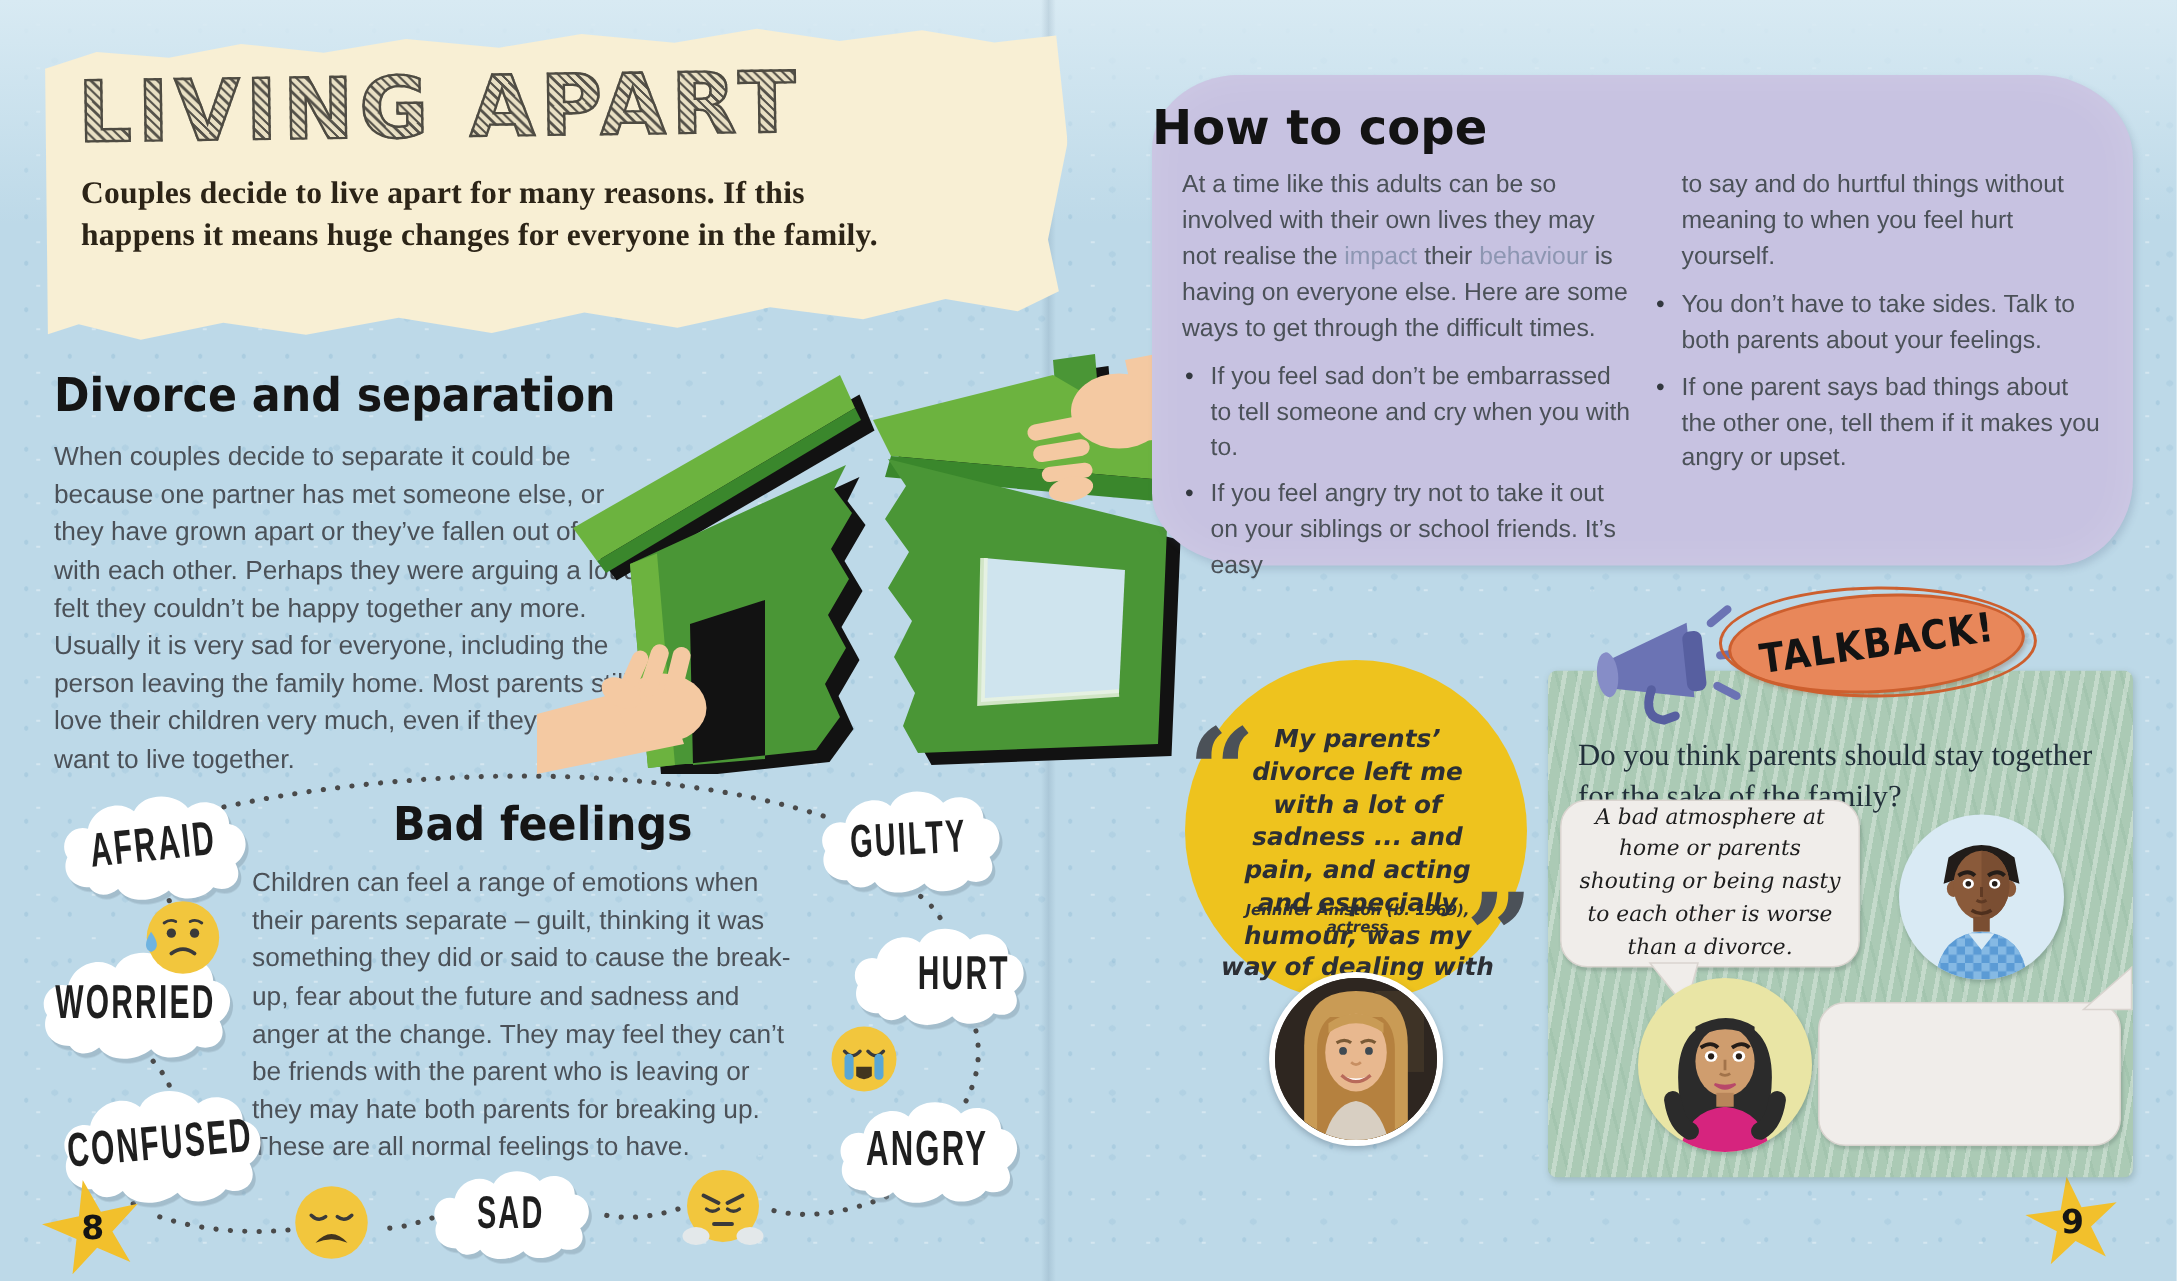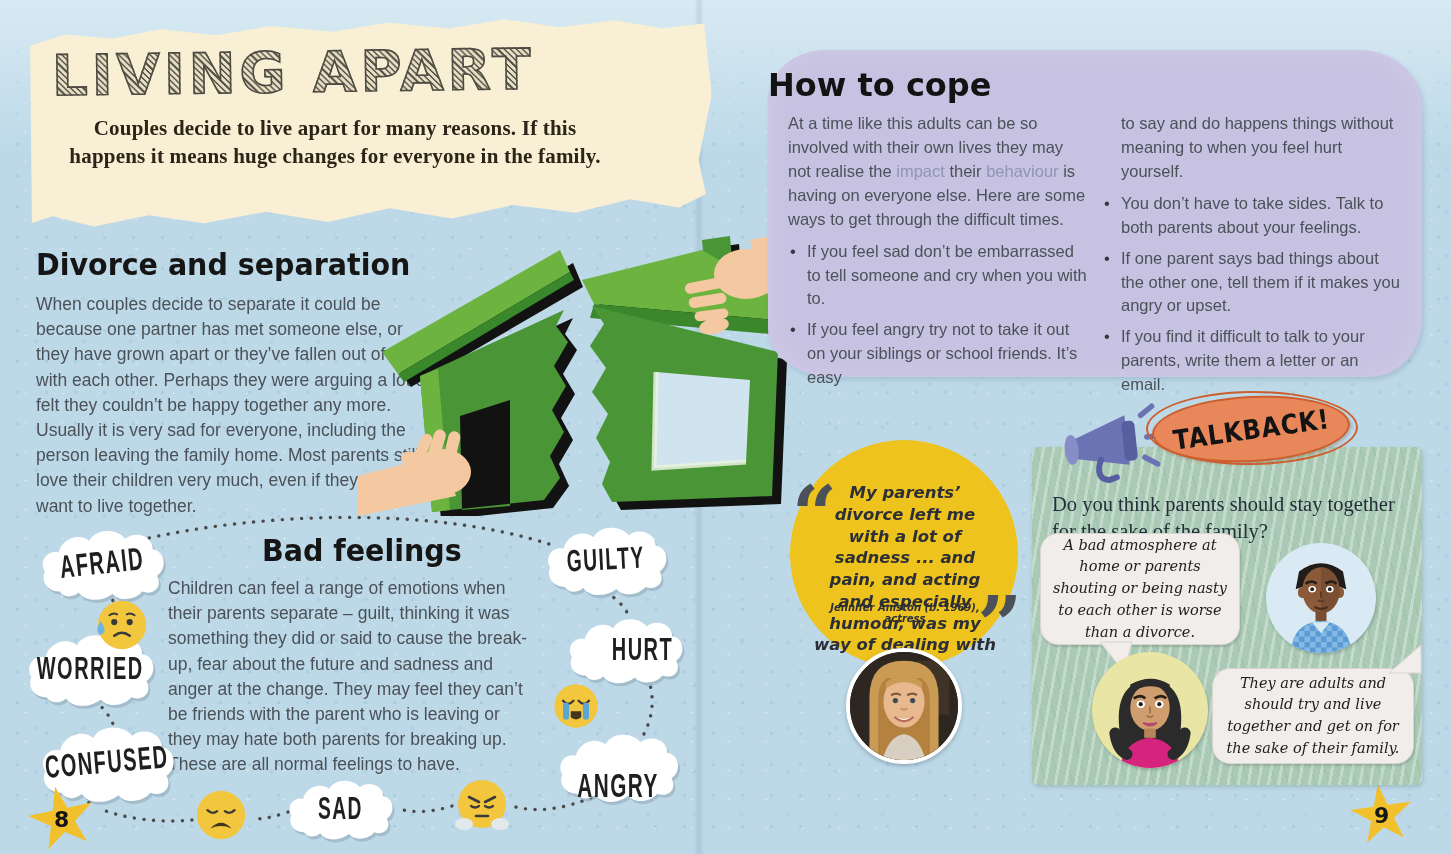--- a/index.html
+++ b/index.html
@@ -35,21 +35,21 @@
   }
   @supports (-webkit-background-clip: text) {
     .main-title {
       background-image:repeating-linear-gradient(45deg, #55524a 0 1.6px, #e9e0c4 1.6px 4.4px);
       -webkit-background-clip:text; background-clip:text; color:transparent;
     }
   }
   .intro-text {
     position:absolute; left:54px; top:114px; width:562px;
     font-family:"Liberation Serif", serif; font-size:21px; line-height:1.35;
-    color:#2c2417; font-weight:bold; letter-spacing:.2px;text-align:center;
+    color:#2c2417; font-weight:bold; letter-spacing:.2px;
   }
 
   
   .section-heading {
     font-family:"DejaVu Sans", sans-serif; font-weight:bold; color:#151515;
     letter-spacing:0; transform:scaleX(.92); transform-origin:left;
   }
   .divorce-heading { position:absolute; left:36px; top:246px; font-size:31px; }
   .divorce-body {
     position:absolute; left:36px; top:292px; width:400px;
@@ -273,21 +273,21 @@
         <path d="M20,62 C8,62 2,52 6,43 C0,34 8,22 19,25 C22,12 38,6 48,14 C54,2 74,2 82,12 C92,4 108,10 108,22 C120,24 122,40 112,47 C118,58 108,66 98,62 C92,70 76,72 70,64 C60,72 44,72 38,63 C32,68 24,68 20,62 Z" fill="#fff"></path>
       </svg>
     <span class="cloud-word" style="font-size:26px; transform:rotate(-3deg) scaleX(.74) scaleY(1.18);">GUILTY</span>
   </div>
   <div class="cloud" style="left:566px;top:614px;width:118px;height:70px;justify-content:flex-end;">
     <svg viewBox="0 0 120 70">
         <path d="M20,62 C8,62 2,52 6,43 C0,34 8,22 19,25 C22,12 38,6 48,14 C54,2 74,2 82,12 C92,4 108,10 108,22 C120,24 122,40 112,47 C118,58 108,66 98,62 C92,70 76,72 70,64 C60,72 44,72 38,63 C32,68 24,68 20,62 Z" fill="#fff"></path>
       </svg>
     <span class="cloud-word" style="font-size:27px;">HURT</span>
   </div>
-  <div class="cloud" style="left:556px;top:730px;width:124px;height:72px;align-items:flex-end;">
+  <div class="cloud" style="left:556px;top:730px;width:124px;height:72px;">
     <svg viewBox="0 0 120 70">
         <path d="M20,62 C8,62 2,52 6,43 C0,34 8,22 19,25 C22,12 38,6 48,14 C54,2 74,2 82,12 C92,4 108,10 108,22 C120,24 122,40 112,47 C118,58 108,66 98,62 C92,70 76,72 70,64 C60,72 44,72 38,63 C32,68 24,68 20,62 Z" fill="#fff"></path>
       </svg>
     <span class="cloud-word" style="font-size:28px;">ANGRY</span>
   </div>
 
   <svg class="emoji" style="left:92px;top:596px;width:58px;height:58px;" viewBox="0 0 60 60">
     <circle cx="31" cy="30" r="25" fill="#f2c63d"></circle>
     <circle cx="23" cy="27" r="3.2" fill="#3a3a3a"></circle>
       <circle cx="39" cy="27" r="3.2" fill="#3a3a3a"></circle>
@@ -327,25 +327,24 @@
     <h2 class="cope-heading">How to cope</h2>
     <div class="cope-cols">
       <div class="cope-col">
         <p><span>At a time like this adults can be so involved with their own lives they may not realise the </span><span class="glossary">impact</span><span> their </span><span class="glossary">behaviour</span><span> is having on everyone else. Here are some ways to get through the difficult times.</span></p>
         <ul>
           <li>If you feel sad don’t be embarrassed to tell someone and cry when you with to.</li>
           <li>If you feel angry try not to take it out on your siblings or school friends. It’s easy</li>
         </ul>
       </div>
       <div class="cope-col">
-        <p class="continuation">to say and do happens things without meaning to when you feel hurt yourself.</p>
+        <p class="continuation">to say and do hurtful things without meaning to when you feel hurt yourself.</p>
         <ul>
           <li>You don’t have to take sides. Talk to both parents about your feelings.</li>
           <li>If one parent says bad things about the other one, tell them if it makes you angry or upset.</li>
-          <li>If you find it difficult to talk to your parents, write them a letter or an email.</li>
         </ul>
       </div>
     </div>
   </div>
 
   <div class="quote-circle">
     <span class="qmark qmark-open">“</span>
     <p class="quote-text">My parents’ divorce left me with a lot of sadness ... and pain, and acting and especially humour, was my way of dealing with all that.</p>
     <span class="qmark qmark-close">”</span>
     <p class="quote-attrib">Jennifer Aniston (b. 1969), actress</p>
@@ -413,21 +412,20 @@
         <rect width="5" height="5" fill="#8fc0e8"></rect>
             <rect x="5" y="5" width="5" height="5" fill="#8fc0e8"></rect>
       </pattern>
         </defs>
     </svg>
   </div>
   <div class="speech-bubble bubble-right">
     <svg class="tail tail-right" viewBox="0 0 40 34">
         <polygon points="2,30 34,30 34,2"></polygon>
       </svg>
-    <span>They are adults and should try and live together and get on for the sake of their family.</span>
   </div>
   <div class="avatar-circle avatar-girl">
     <svg viewBox="0 0 100 100">
       <path d="M24,70 q-6,-44 26,-46 q32,2 26,46 q6,10 -4,14 l-44,0 q-10,-4 -4,-14 Z" fill="#2b2b2b"></path>
       <ellipse cx="50" cy="48" rx="17" ry="20" fill="#cf9d6e"></ellipse>
       <path d="M33,36 q14,-12 34,-2 l0,-6 q-16,-10 -34,0 Z" fill="#2b2b2b"></path>
       <path d="M36,40 q6,-4 10,0 M54,40 q6,-4 10,0" stroke="#241d18" stroke-width="2.2" fill="none"></path>
       <ellipse cx="42" cy="45" rx="3.6" ry="3.2" fill="#fff"></ellipse>
         <ellipse cx="58" cy="45" rx="3.6" ry="3.2" fill="#fff"></ellipse>
       <circle cx="42" cy="45" r="1.8" fill="#241d18"></circle>

